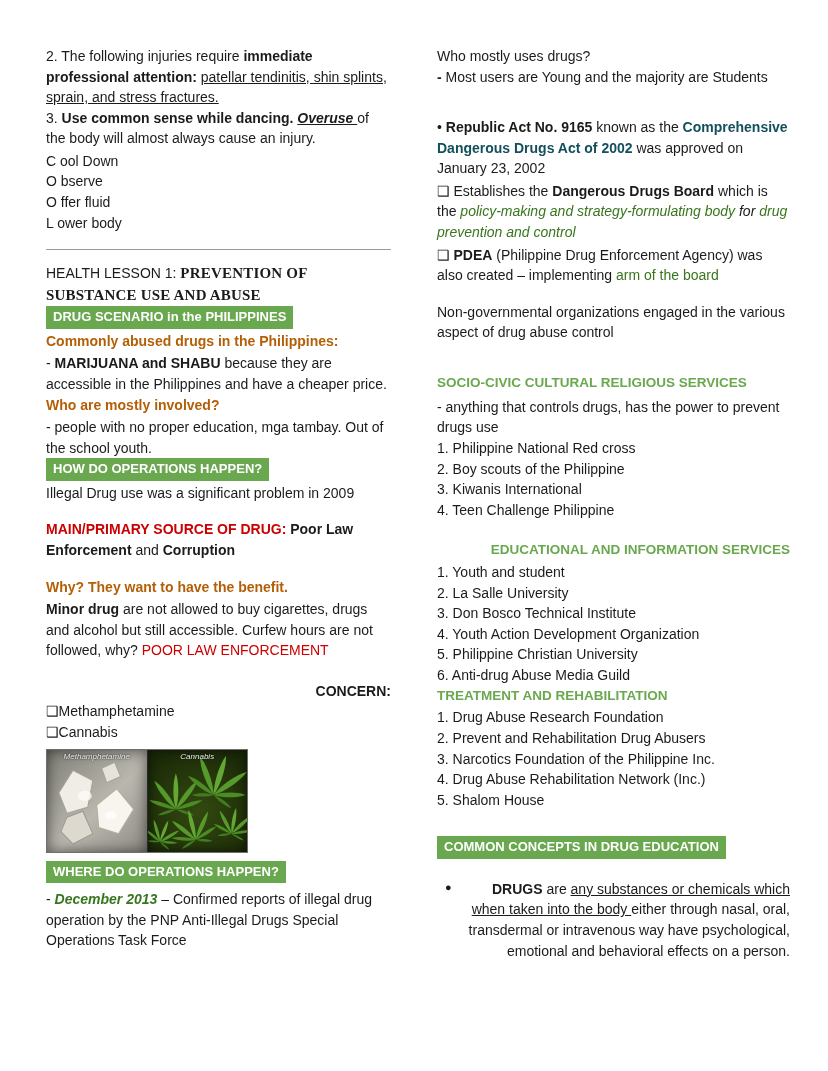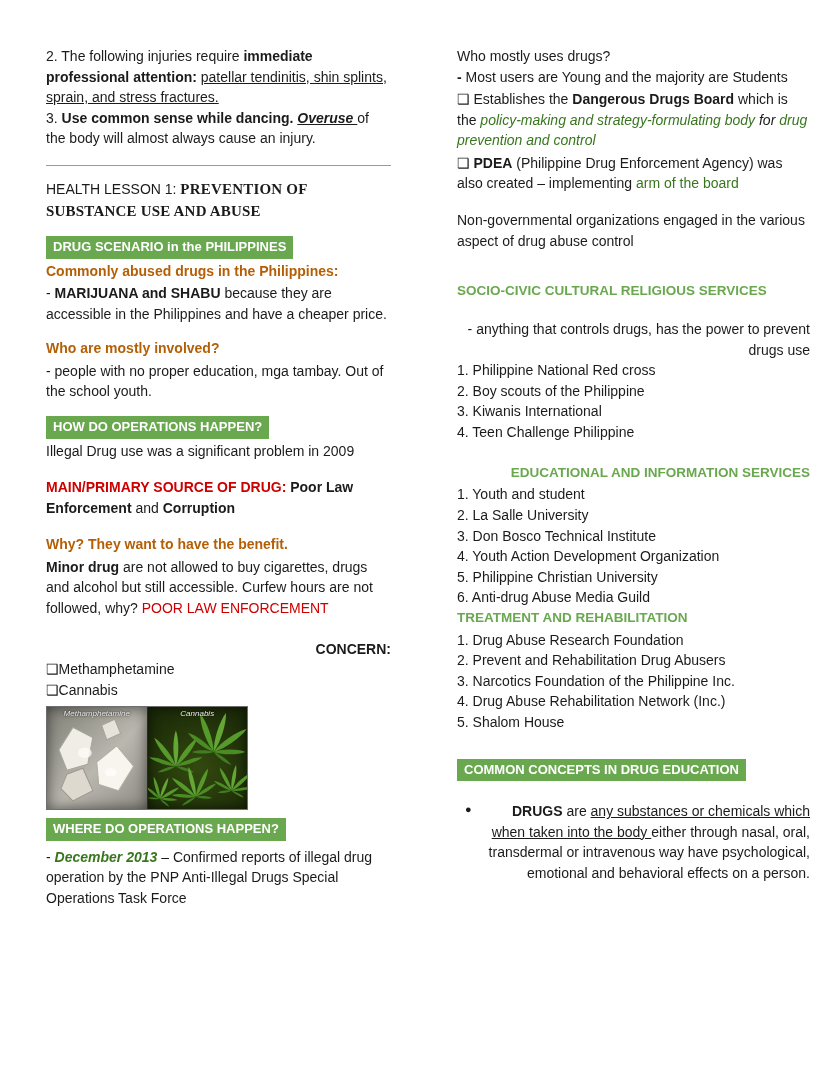--- a/index.html
+++ b/index.html
@@ -5,21 +5,21 @@
   html, body { margin: 0; padding: 0; }
   body {
     width: 828px; height: 1071px;
     background: #ffffff;
     font-family: "Liberation Sans", sans-serif;
     font-size: 14px;
     line-height: 1.47;
     color: #1b1b1b;
     overflow: hidden;
   }
-  .sheet { padding: 46px 0 0 46px; display: flex; gap: 66px; }
+  .sheet { padding: 46px 0 0 46px; display: flex; gap: 46px; }
   .col-left  { flex: 0 0 345px; width: 345px; }
   .col-right { flex: 0 0 353px; width: 353px; }
 
   p, .para { margin: 0; }
   .b { font-weight: 700; }
   .i { font-style: italic; }
   .u { text-decoration: underline; }
   .orange { color: #b45f06; }
   .red    { color: #cc0000; }
   .teal   { color: #134f5c; }
@@ -44,24 +44,24 @@
   }
 
   hr.divider {
     border: none;
     border-top: 1px solid #9a9a9a;
     margin: 16px 0 12px 0;
   }
 
   
   .mt2  { margin-top: 2px; }
-  .mt4  { margin-top: 18px; text-align: right; }
+  .mt4  { margin-top: 4px; }
   .mt6  { margin-top: 6px; }
   .mt8  { margin-top: 8px; }
-  .mt14 { margin-top: 14px; }
+  .mt14 { }
   .mt16 { margin-top: 16px; }
   .mt18 { }
   .mt20 { margin-top: 20px; text-align: right; }
   .mt26 { margin-top: 26px; }
   .mt30 { margin-top: 30px; }
 
   
   .drug-image {
     margin-top: 6px;
     width: 202px; height: 104px;
@@ -101,20 +101,26 @@
   <div class="col-left">
 
     <p class="para">
       <span>2. The following injuries require </span><span class="b">immediate professional attention: </span><span class="u">patellar tendinitis, shin splints, sprain, and stress fractures.</span>
     </p>
 
     <p class="para">
       <span>3. </span><span class="b">Use common sense while dancing. </span><span class="b i u">Overuse </span><span>of the body will almost always cause an injury.</span>
     </p>
 
+    <div class="mt2">
+      <p class="para">C ool Down</p>
+      <p class="para">O bserve</p>
+      <p class="para">O ffer fluid</p>
+      <p class="para">L ower body</p>
+    </div>
 
     <hr class="divider">
 
     <p class="para">
       <span>HEALTH LESSON 1: </span><span class="serif-title">PREVENTION OF SUBSTANCE USE AND ABUSE</span>
     </p>
 
     <div class="mt14">
       <span class="badge">DRUG SCENARIO in the PHILIPPINES</span>
     </div>
@@ -191,20 +197,23 @@
 
   </div>
 
   <div class="col-right">
 
     <p class="para">Who mostly uses drugs?</p>
     <p class="para">
       <span class="b">- </span><span>Most users are Young and the majority are Students</span>
     </p>
 
+    <p class="para mt30">
+      <span>• </span><span class="b">Republic Act No. 9165</span><span> known as the </span><span class="b teal">Comprehensive Dangerous Drugs Act of 2002</span><span> was approved on January 23, 2002</span>
+    </p>
 
     <p class="para mt2">
       <span>❑ Establishes the </span><span class="b">Dangerous Drugs Board</span><span> which is the </span><span class="i dgreen">policy-making and strategy-formulating body</span><span class="i"> for </span><span class="i dgreen">drug prevention and control</span>
     </p>
 
     <p class="para mt2">
       <span>❑ </span><span class="b">PDEA</span><span> (Philippine Drug Enforcement Agency) was also created – implementing </span><span class="dgreen">arm of the board</span>
     </p>
 
     <p class="para mt16">Non-governmental organizations engaged in the various aspect of drug abuse control</p>

